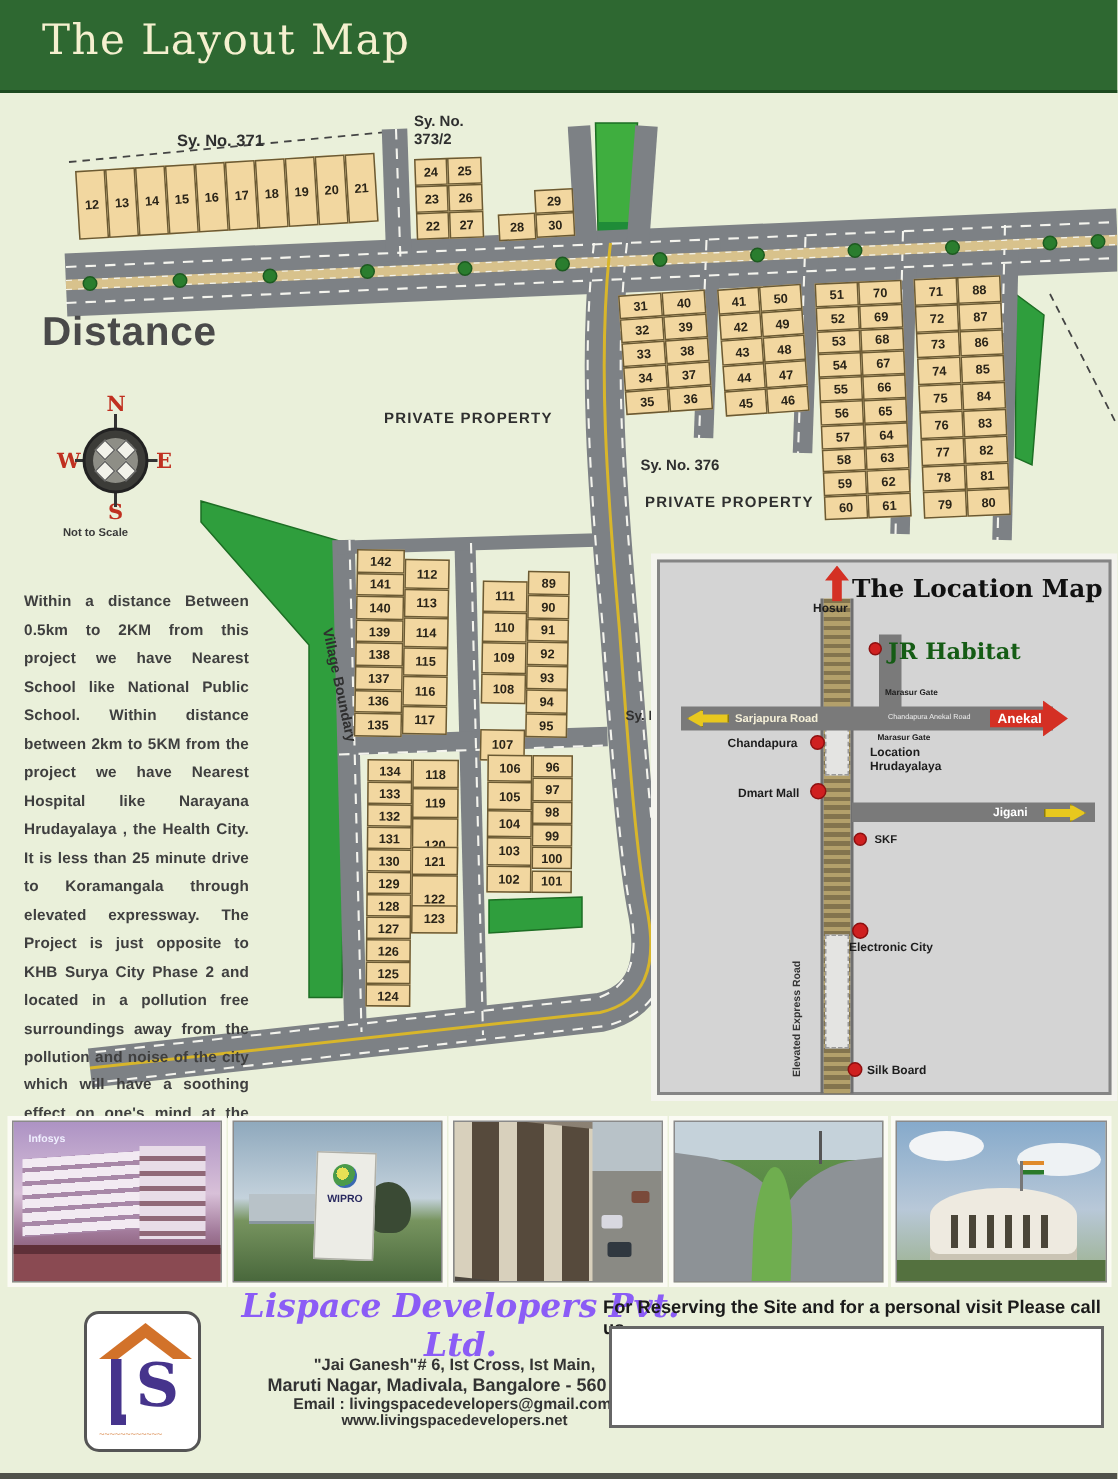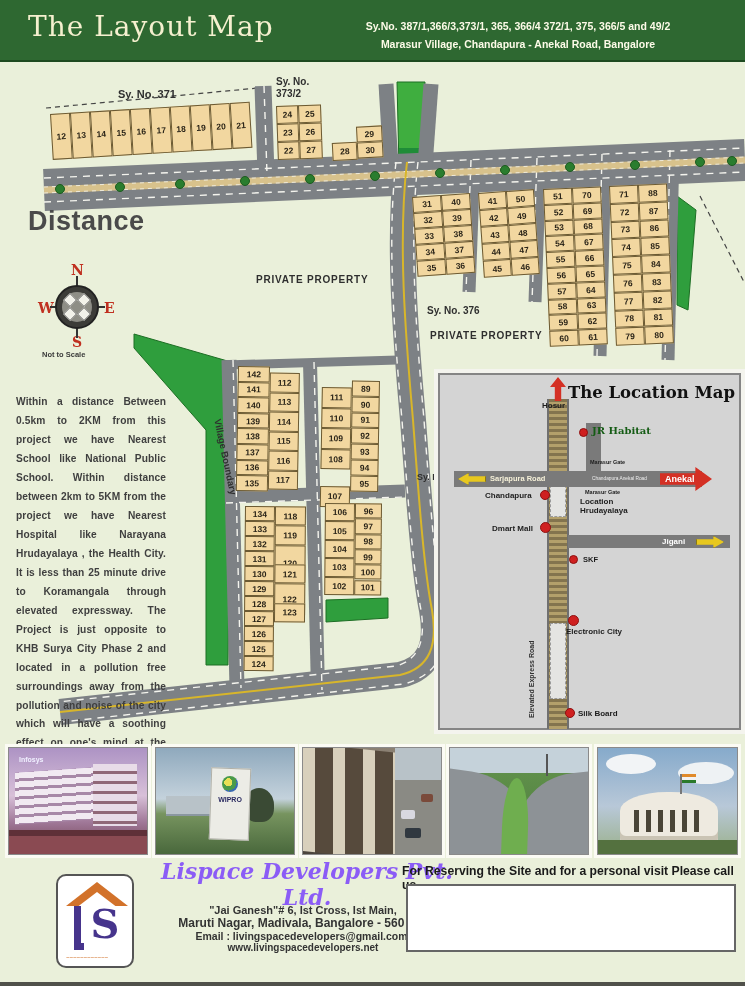--- a/index.html
+++ b/index.html
@@ -69,24 +69,20 @@
   #footer .callhead { position:absolute; left:402px; top:6px; width:338px; font-size:12.2px; font-weight:bold; color:#1a1a1a; }
   #footer .phonebox { position:absolute; left:406px; top:26px; width:330px; height:68px; background:#ffffff; border:2px solid #666; }
 </style>
 </head>
 <body>
 
 <div id="page">
 
   <div id="header">
     <div class="title">The Layout Map</div>
-    <div class="survey">
-      <div>Sy.No. 387/1,366/3,373/1, 365, 366/4 372/1, 375, 366/5 and 49/2</div>
-      <div>Marasur Village, Chandapura - Anekal Road, Bangalore</div>
-    </div>
   </div>
 
   <div id="map">
     <svg id="roadsvg" width="745" height="682" viewBox="0 0 745 682">
 
       <g>
         <polygon points="397,20 425,20 420,106 399,106" fill="#3fae3f" stroke="#1d6e24" stroke-width="1"></polygon>
         <polygon points="399,86 420,86 419,106 400,106" fill="#1f8c38"></polygon>
         <polygon points="677,134 696,148 688,248 677,243" fill="#2f9e3d" stroke="#1d6e24" stroke-width="1"></polygon>
         <path d="M134,272 L231,300 L228,603 L206,603 L206,368 L134,286 Z" fill="#2f9e3d" stroke="#1d6e24" stroke-width="1"></path>
@@ -343,21 +339,21 @@
 
     <div id="inset">
       <div class="t title">The Location Map</div>
       <div class="vroad"></div>
       <div class="vroad-light" style="top:100px; height:42px;"></div>
       <div class="vroad-light" style="top:248px; height:76px;"></div>
       <div class="arrow-up" style="left:110px; top:2px;"></div>
       <div class="t" style="left:102px; top:26px; font-size:8px;">Hosur</div>
       <div class="iroad" style="left:146px; top:48px; width:15px; height:50px;"></div>
       <div class="dot" style="left:139px; top:53px; width:9px; height:9px;"></div>
-      <div class="t" style="left:152px; top:50px; font-size:10px; color:#155c15; font-family:'DejaVu Serif',serif;">JR Habitat</div>
+      <div class="t" style="left:152px; top:50px; font-size:15px; color:#155c15; font-family:'DejaVu Serif',serif;">JR Habitat</div>
       <div class="iroad" style="left:14px; top:96px; width:248px; height:16px;"></div>
       <div class="arrow-left-y" style="left:18px; top:98px;"></div>
       <div class="t" style="left:50px; top:99px; font-size:7.5px; color:#f5f0d8;">Sarjapura Road</div>
       <div class="t" style="left:150px; top:84px; font-size:5.5px;">Marasur Gate</div>
       <div class="t" style="left:152px; top:100.5px; font-size:4.8px; color:#eee; font-weight:normal;">Chandapura Anekal Road</div>
       <div class="t" style="left:145px; top:114px; font-size:5.5px;">Marasur Gate</div>
       <div class="arrow-right-r" style="left:220px; top:92px;">
           <span>Anekal</span>
         </div>
       <div class="t" style="left:45px; top:116px; font-size:8px;">Chandapura</div>

